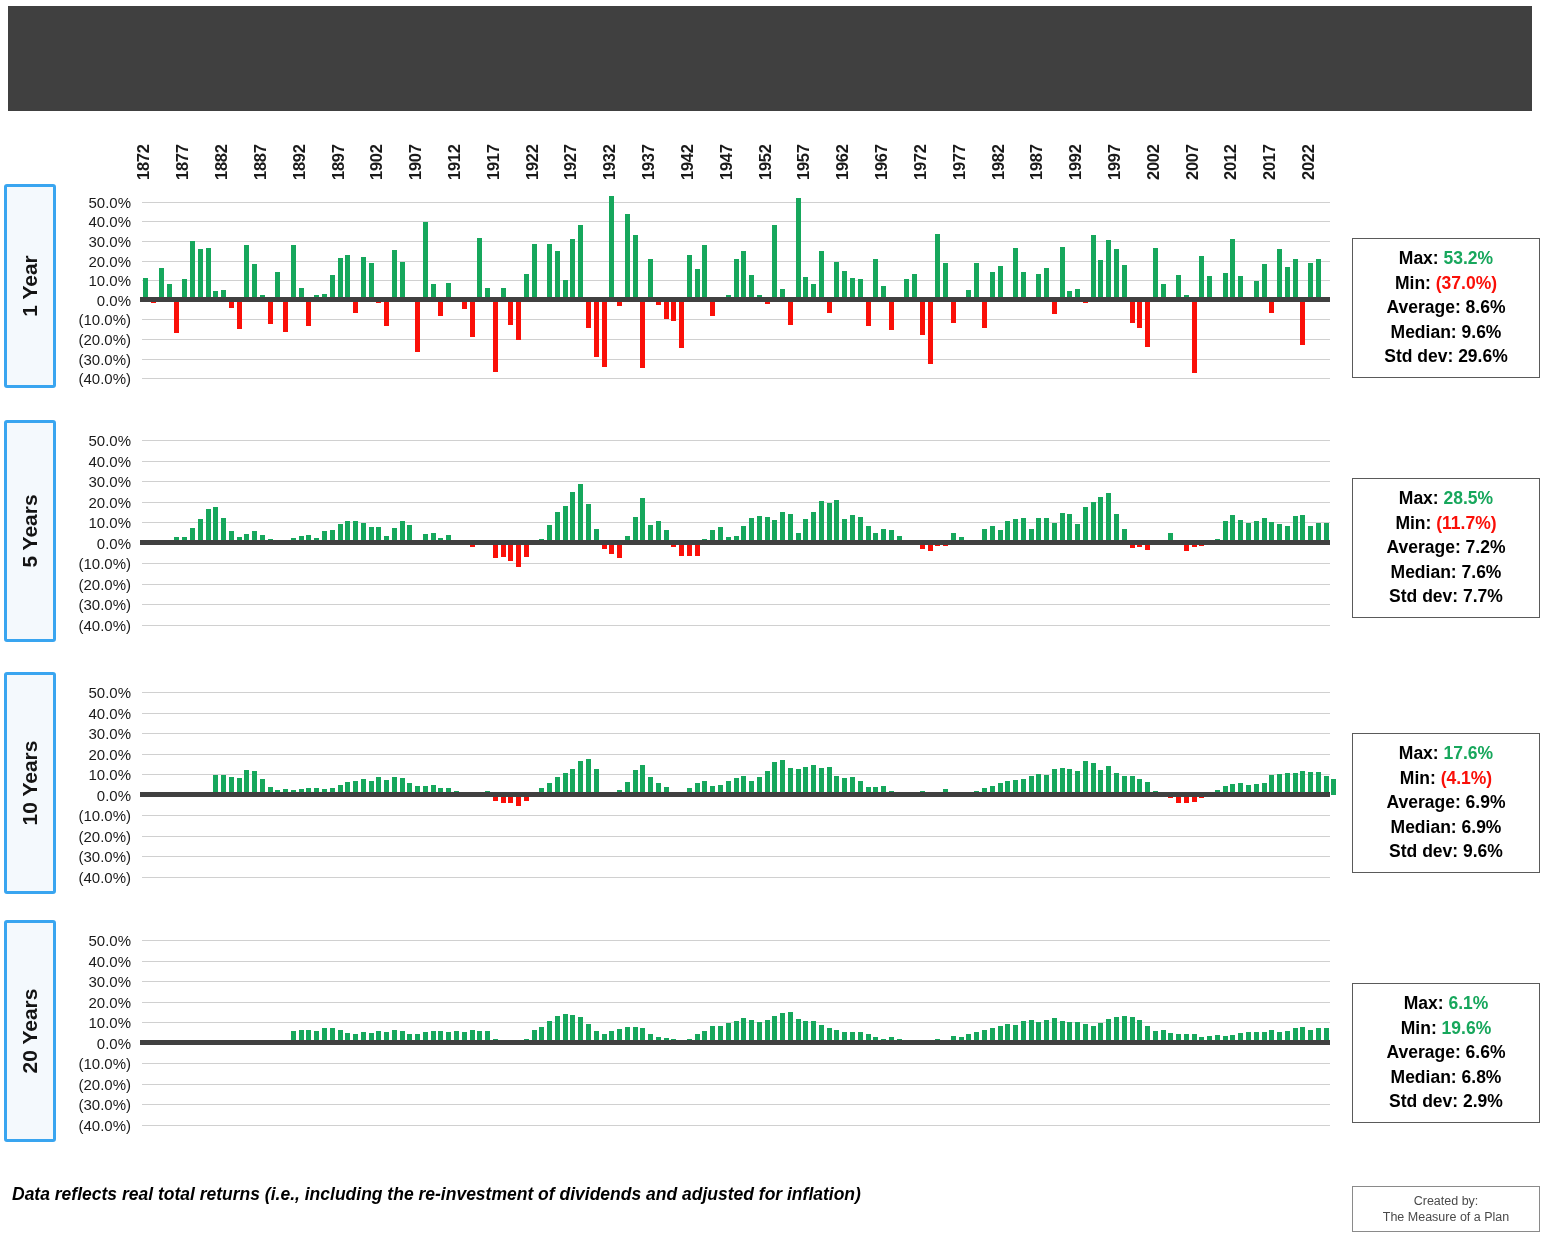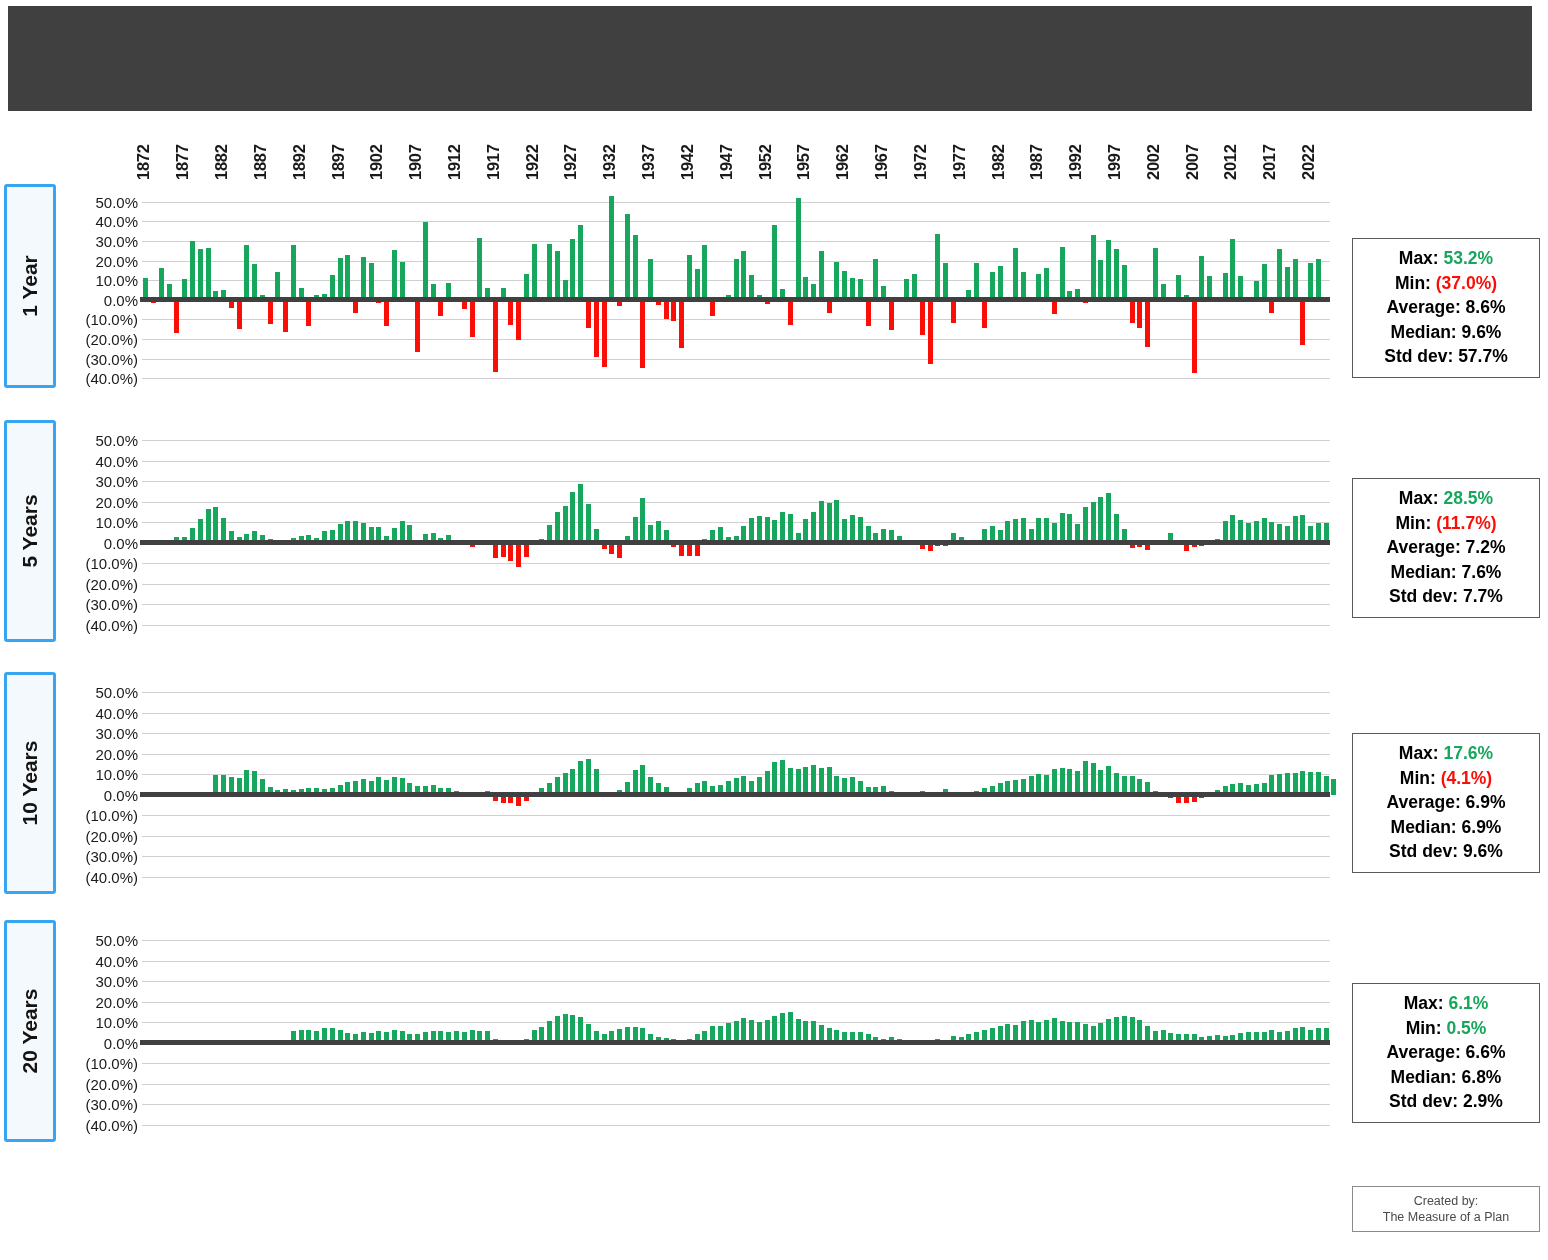--- a/index.html
+++ b/index.html
@@ -40,21 +40,21 @@
     background:#f4f9fd; border:3px solid #39a5f0; border-radius:3px;
     display:flex; align-items:center; justify-content:center;
   }
   .side-label span {
     transform: rotate(-90deg);
     font-weight:bold; font-size:21px; color:#141414; white-space:nowrap;
   }
 
   
   .panel { position:absolute; left:0; width:1340px; }
-  .ylab-col { position:absolute; left:8px; top:0; width:136px; height:100%; }
+  .ylab-col { position:absolute; left:1px; top:0; width:136px; height:100%; }
   .ylab {
     position:absolute; right:6px; transform:translateY(-50%);
     font-size:15px; color:#1a1a1a; white-space:nowrap; text-align:right;
   }
   .plot {
     position:absolute; left:142px; top:0; right:10px; height:100%;
     background:#ffffff;
   }
   .gridline { position:absolute; left:0; right:0; height:1px; background:#d0d0d0; }
   .zeroline { position:absolute; left:-2px; right:0; height:5px; background:#404040; z-index:4; }
@@ -826,46 +826,47 @@
       <div class="bar pos" style="left: 1173.85px; top: 97.785px; height: 14.965px;"></div>
       <div class="bar pos" style="left: 1181.62px; top: 97.58px; height: 15.17px;"></div>
     </div>
   </div>
 
 <div class="statbox" style="top:238px;">
   <div><span>Max: </span><span class="stat-max-val">53.2%</span></div>
   <div><span>Min: </span><span class="stat-min-val-neg">(37.0%)</span></div>
   <div>Average: 8.6%</div>
   <div>Median: 9.6%</div>
-  <div>Std dev: 57.7%</div>
+  <div>Std dev: 29.6%</div>
 </div>
 
 <div class="statbox" style="top:478px;">
   <div><span>Max: </span><span class="stat-max-val">28.5%</span></div>
   <div><span>Min: </span><span class="stat-min-val-neg">(11.7%)</span></div>
   <div>Average: 7.2%</div>
   <div>Median: 7.6%</div>
   <div>Std dev: 7.7%</div>
 </div>
 
 <div class="statbox" style="top:733px;">
   <div><span>Max: </span><span class="stat-max-val">17.6%</span></div>
   <div><span>Min: </span><span class="stat-min-val-neg">(4.1%)</span></div>
   <div>Average: 6.9%</div>
   <div>Median: 6.9%</div>
   <div>Std dev: 9.6%</div>
 </div>
 
 <div class="statbox" style="top:983px;">
   <div><span>Max: </span><span class="stat-max-val">6.1%</span></div>
-  <div><span>Min: </span><span class="stat-min-val-pos">0.5%</span></div>
+  <div><span>Min: </span><span class="stat-min-val-pos">19.6%</span></div>
   <div>Average: 6.6%</div>
   <div>Median: 6.8%</div>
   <div>Std dev: 2.9%</div>
 </div>
 
 <div id="footer">
+  <div>Data reflects real total returns (i.e., including the re-investment of dividends and adjusted for inflation)</div>
 </div>
 
 <div id="credit-box">
   <div>Created by:</div>
   <div>The Measure of a Plan</div>
 </div>
 
 </body></html>

